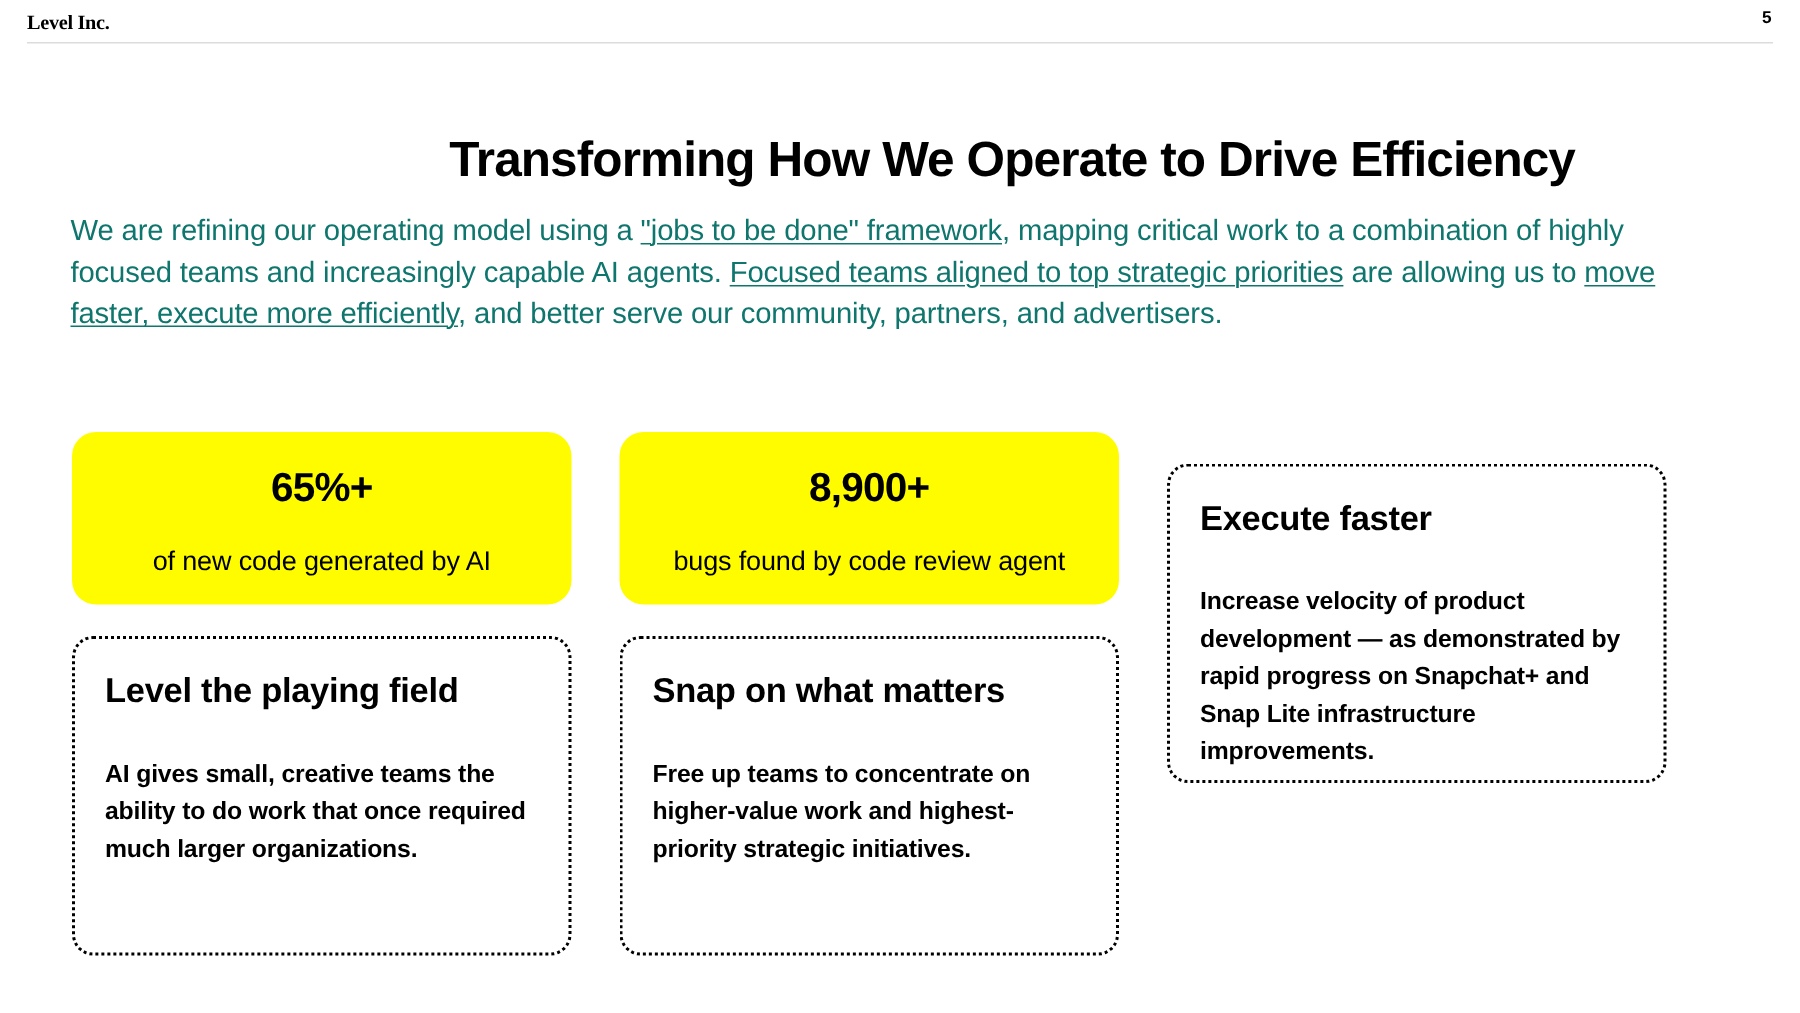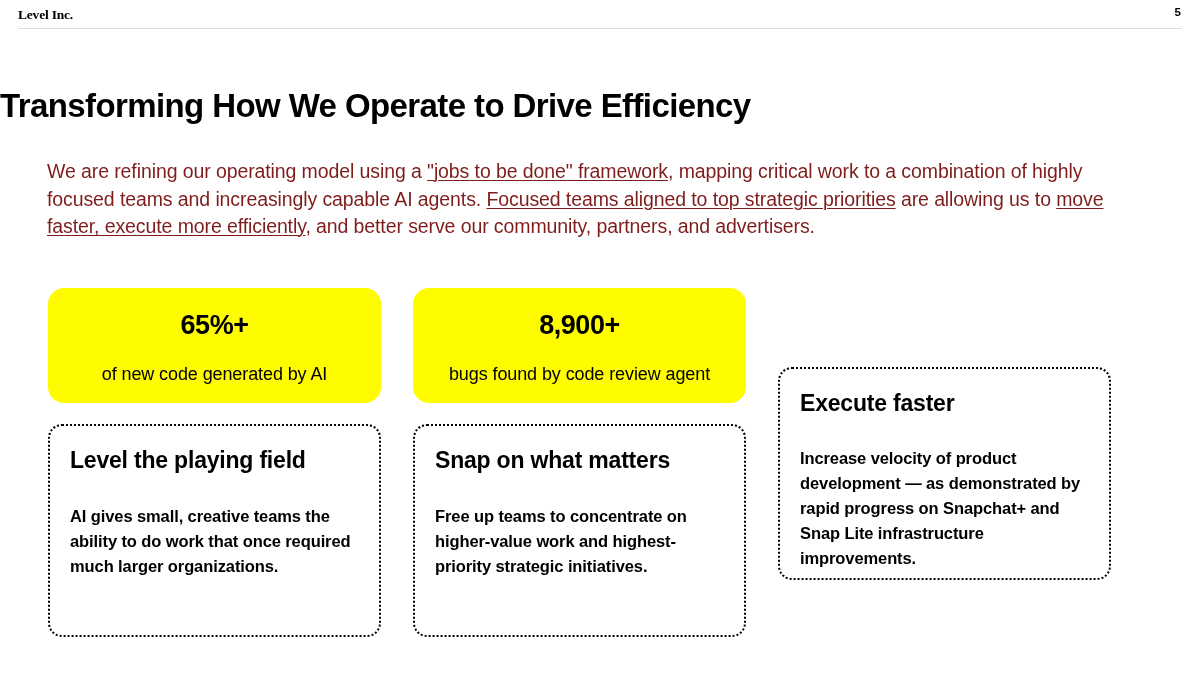--- a/index.html
+++ b/index.html
@@ -55,54 +55,54 @@
     height: 1px;
     background: #dcdcdc;
   }
 
   
   .slide-title {
     position: absolute;
     top: 87px;
     left: 0;
     width: 1050px;
-    text-align: left;
+    text-align: right;
     font-size: 33px;
     font-weight: 700;
     letter-spacing: -0.6px;
     color: #000;
   }
 
   
   .intro-paragraph {
     position: absolute;
-    top: 158px;
+    top: 141px;
     left: 47px;
     width: 1090px;
     font-size: 19.5px;
     line-height: 27.5px;
-    color: #7f1d1d;
+    color: #0f766e;
     text-align: left;
     letter-spacing: -0.1px;
   }
   .intro-paragraph .u {
     text-decoration: underline;
     text-underline-offset: 2px;
     text-decoration-thickness: 1px;
   }
 
   
   .columns {
     position: absolute;
     top: 288px;
     left: 48px;
     width: 1090px;
     display: flex;
     gap: 32px;
-    align-items: center;
+    align-items: flex-start;
   }
   .column {
     width: 333px;
     display: flex;
     flex-direction: column;
   }
 
   
   .stat-card {
     background: #FFFC00;

